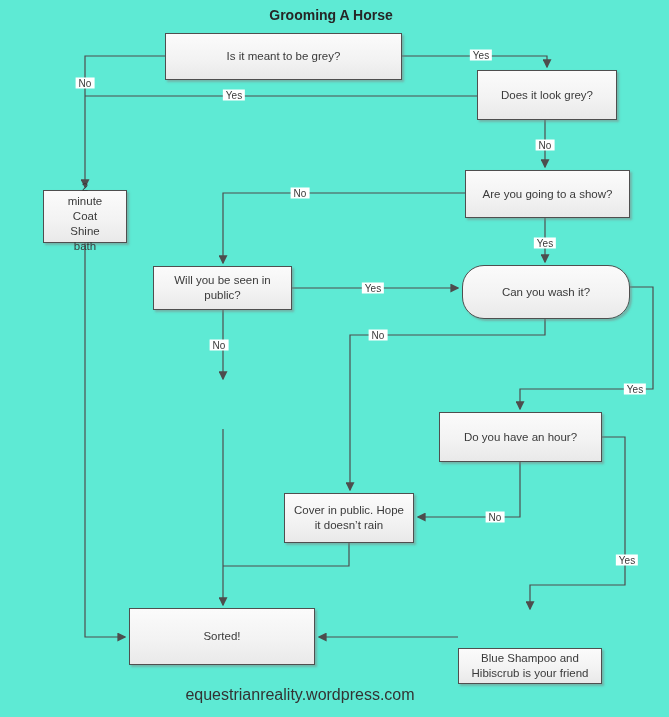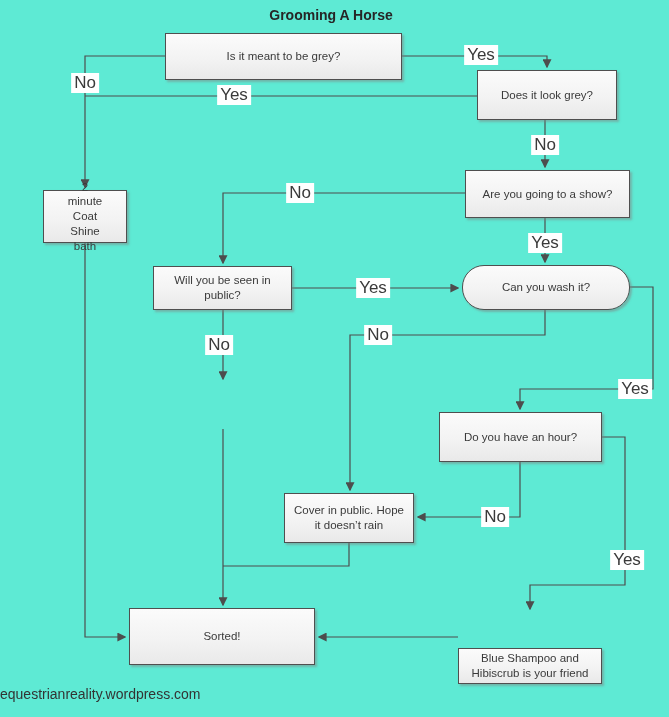--- a/index.html
+++ b/index.html
@@ -17,25 +17,25 @@
     border:1px solid #4f4f4f;
     background:linear-gradient(180deg,#fbfbfb 0%,#f3f3f3 55%,#e9e9e9 100%);
     box-shadow:2px 2px 2px rgba(130,130,130,0.5);
     display:flex; align-items:center; justify-content:center;
     text-align:center; font-size:11.5px; line-height:1.28; color:#3a3a3a;
     padding:2px 4px;
   }
   .edge-label {
     position:absolute; transform:translate(-50%,-50%);
     background:#ffffff; padding:0 3px;
-    font-size:17px; color:#3a3a3a; white-space:nowrap;
+    font-size:10px; color:#3a3a3a; white-space:nowrap;
   }
   .footer {
-    position:absolute; top:686px; left:0; width:600px; text-align:left;
-    font-size:14px; color:#333333;
+    position:absolute; top:686px; left:0; width:600px; text-align:center;
+    font-size:16px; color:#333333;
   }
 </style>
 </head>
 <body>
 
 <div id="canvas">
 
   <svg id="wires" width="669" height="717" viewBox="0 0 669 717">
     <defs>
       <marker id="arrow" viewBox="0 0 10 10" refX="8.5" refY="5" markerWidth="7.5" markerHeight="7.5" orient="auto-start-reverse">
@@ -62,21 +62,21 @@
     </g>
   </svg>
 
   <div class="chart-title">Grooming A Horse</div>
 
   <div class="node" style="left:165px; top:33px;  width:237px; height:47px;">Is it meant to be grey?</div>
   <div class="node" style="left:477px; top:70px;  width:140px; height:50px;">Does it look grey?</div>
   <div class="node" style="left:43px;  top:190px; width:84px;  height:53px; padding:2px 23px;">2 minute Coat Shine bath</div>
   <div class="node" style="left:465px; top:170px; width:165px; height:48px;">Are you going to a show?</div>
   <div class="node" style="left:153px; top:266px; width:139px; height:44px;">Will you be seen in public?</div>
-  <div class="node" style="left:462px; top:265px; width:168px; height:45px;border-radius:22px;">Can you wash it?</div>
+  <div class="node" style="left:462px; top:265px; width:168px; height:54px;border-radius:22px;">Can you wash it?</div>
   <div class="node" style="left:439px; top:412px; width:163px; height:50px;">Do you have an hour?</div>
   <div class="node" style="left:284px; top:493px; width:130px; height:50px; padding:2px 6px;">Cover in public. Hope it doesn’t rain</div>
   <div class="node" style="left:129px; top:608px; width:186px; height:57px;">Sorted!</div>
   <div class="node" style="left:458px; top:648px; width:144px; height:36px;">Blue Shampoo and Hibiscrub is your friend</div>
 
   <div class="edge-label" style="left:85px;  top:83px;">No</div>
   <div class="edge-label" style="left:481px; top:55px;">Yes</div>
   <div class="edge-label" style="left:234px; top:95px;">Yes</div>
   <div class="edge-label" style="left:545px; top:145px;">No</div>
   <div class="edge-label" style="left:300px; top:193px;">No</div>

